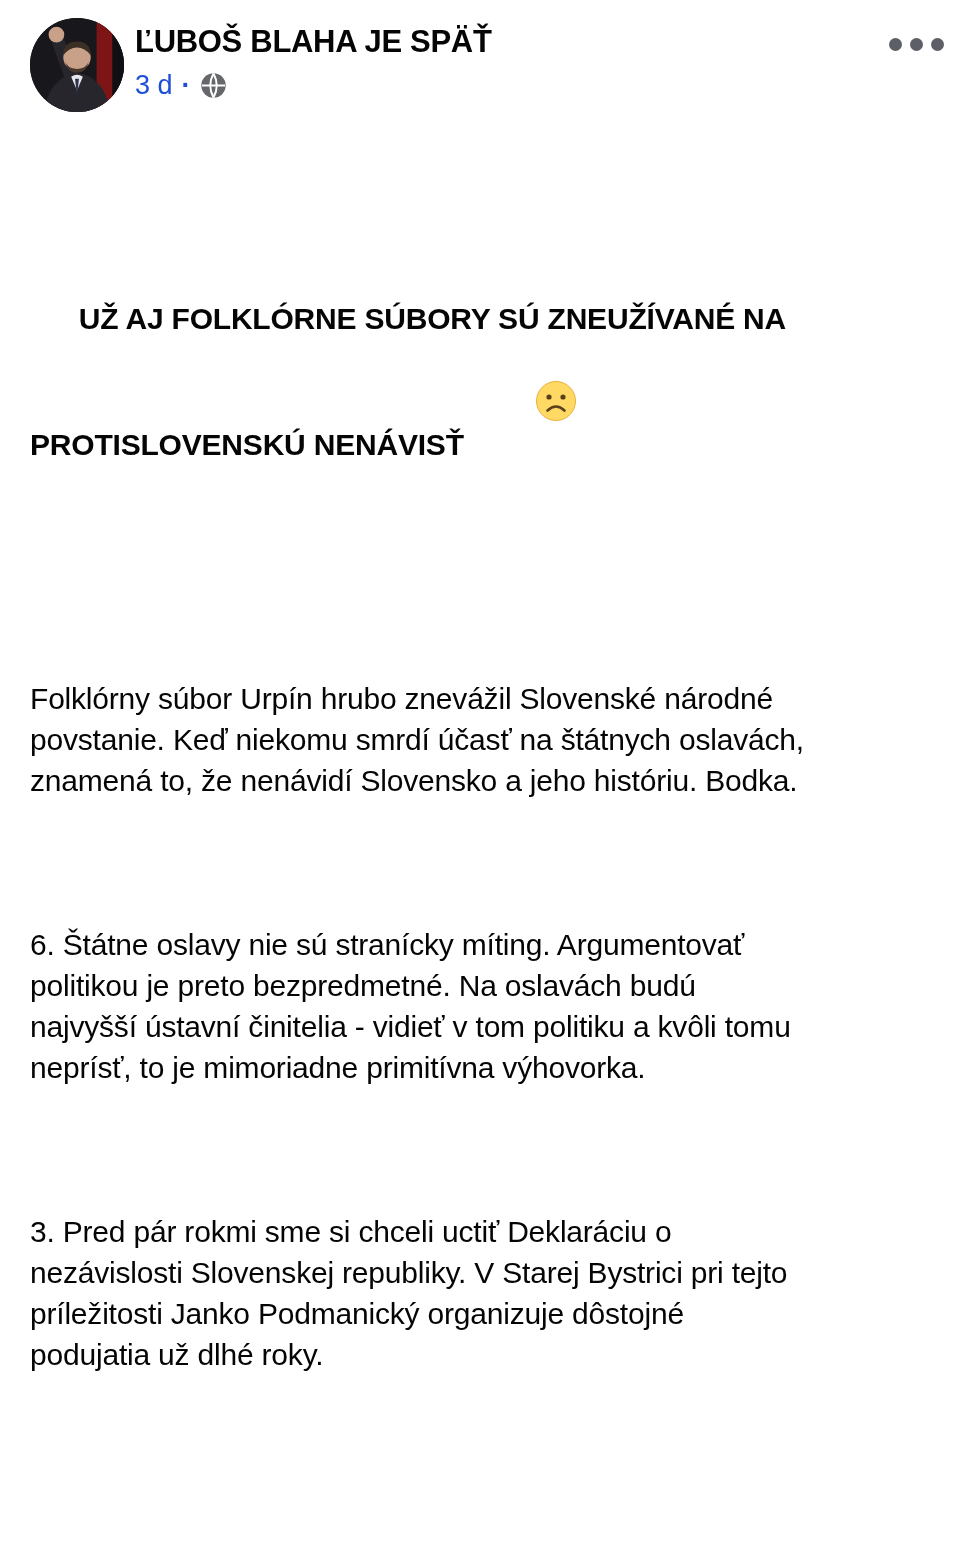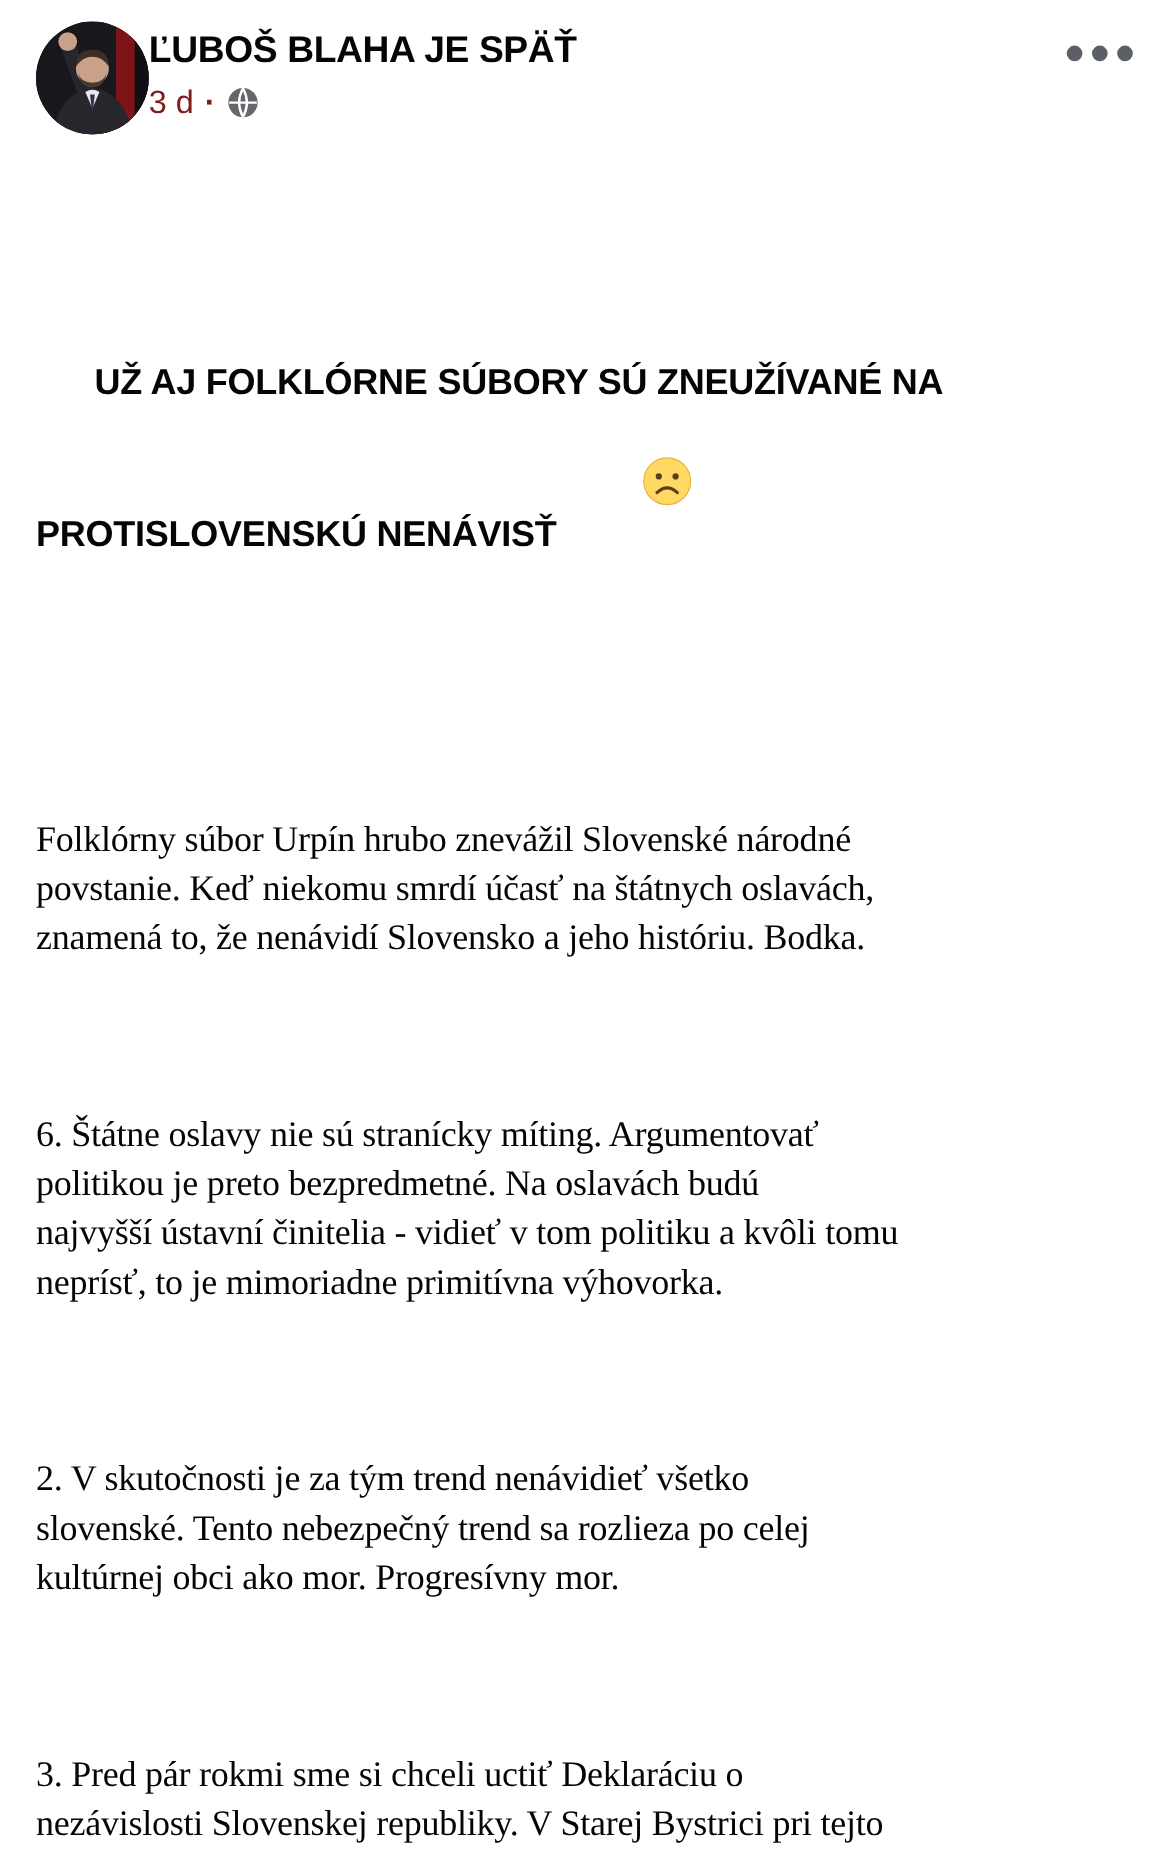--- a/index.html
+++ b/index.html
@@ -14,29 +14,29 @@
   .post { width: 980px; min-height: 1542px; background: #ffffff; position: relative; }
 
   
   .post-header { position: relative; height: 114px; }
   .avatar {
     position: absolute; left: 30px; top: 18px;
     width: 94px; height: 94px; border-radius: 50%;
     overflow: hidden; background: #17171c; cursor: pointer;
   }
   .avatar svg { display: block; width: 100%; height: 100%; }
-  .header-text { position: absolute; left: 124px; top: 24px; }
+  .header-text { position: absolute; left: 135px; top: 24px; }
   .author-name {
     font-size: 31px; font-weight: 700; color: #050505;
     letter-spacing: -0.3px; line-height: 1.15; cursor: pointer;
     white-space: nowrap;
   }
   .meta-row {
     margin-top: 12px; display: flex; align-items: center; gap: 9px;
-    font-size: 27px; color: #7f1d1d; line-height: 1;
+    font-size: 27px; color: #1d4ed8; line-height: 1;
   }
   .meta-row .sep { font-weight: 700; }
   .globe-wrap { display: inline-flex; align-items: center; }
   .globe-wrap svg { display: block; }
   .options-btn {
     position: absolute; right: 28px; top: 30px;
     display: flex; gap: 8px; padding: 8px; cursor: pointer;
     align-items: center;
   }
   .options-btn .dot-i {
@@ -50,21 +50,21 @@
     line-height: 41px;
     letter-spacing: -0.2px;
     color: #050505;
     white-space: pre;
     overflow: hidden;
   }
   .headline { margin-bottom: 41px; font-weight: bold; }
   .headline .emoji {
     display: inline-block; vertical-align: -8px; margin-left: 6px;
   }
-  .post-body p { margin: 0 0 41px 0; font-family: Liberation Serif, serif; }
+  .post-body p { margin: 0 0 41px 0; }
   .post-body p:last-child { margin-bottom: 0; }
 </style>
 </head>
 <body>
 
 <div class="post">
 
   <header class="post-header">
 
     <div class="avatar">
@@ -129,23 +129,20 @@
       </span>
     </div>
 
     <p>Folklórny súbor Urpín hrubo znevážil Slovenské národné
 povstanie. Keď niekomu smrdí účasť na štátnych oslavách,
 znamená to, že nenávidí Slovensko a jeho históriu. Bodka.</p>
     <p>6. Štátne oslavy nie sú stranícky míting. Argumentovať
 politikou je preto bezpredmetné. Na oslavách budú
 najvyšší ústavní činitelia - vidieť v tom politiku a kvôli tomu
 neprísť, to je mimoriadne primitívna výhovorka.</p>
-    <p>2. V skutočnosti je za tým trend nenávidieť všetko
-slovenské. Tento nebezpečný trend sa rozlieza po celej
-kultúrnej obci ako mor. Progresívny mor.</p>
     <p>3. Pred pár rokmi sme si chceli uctiť Deklaráciu o
 nezávislosti Slovenskej republiky. V Starej Bystrici pri tejto
 príležitosti Janko Podmanický organizuje dôstojné
 podujatia už dlhé roky.</p>
     
     
     
 
   </div>
 

